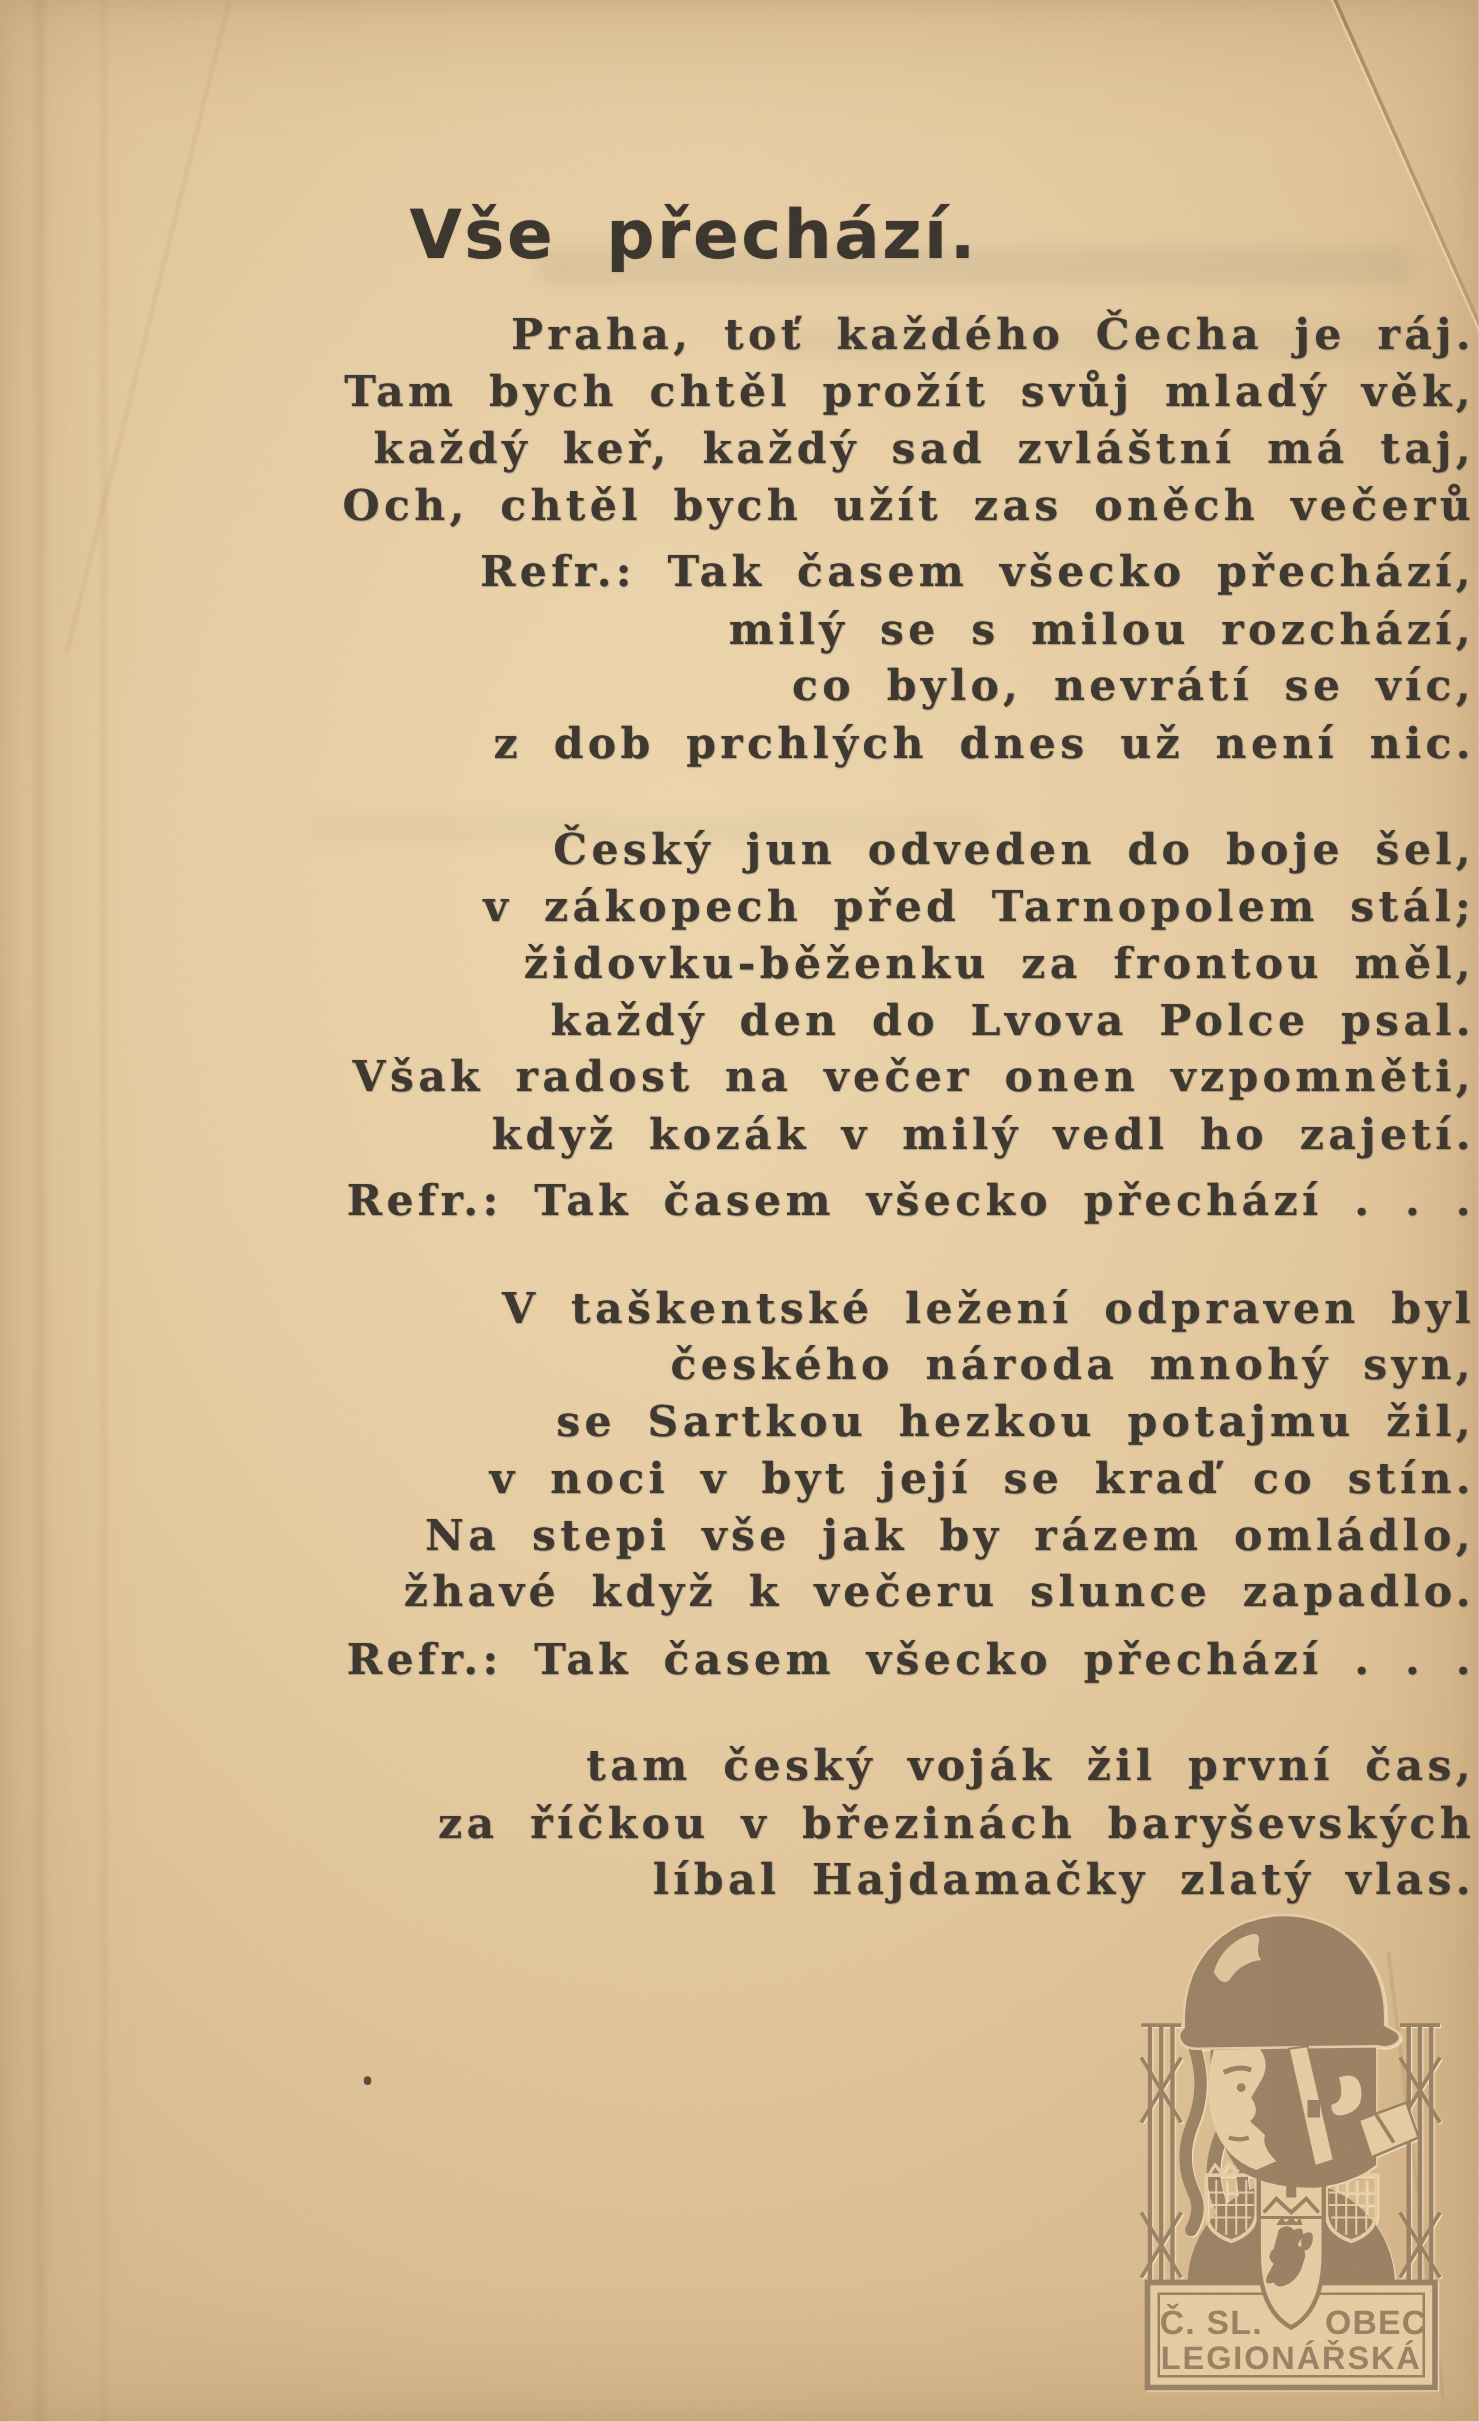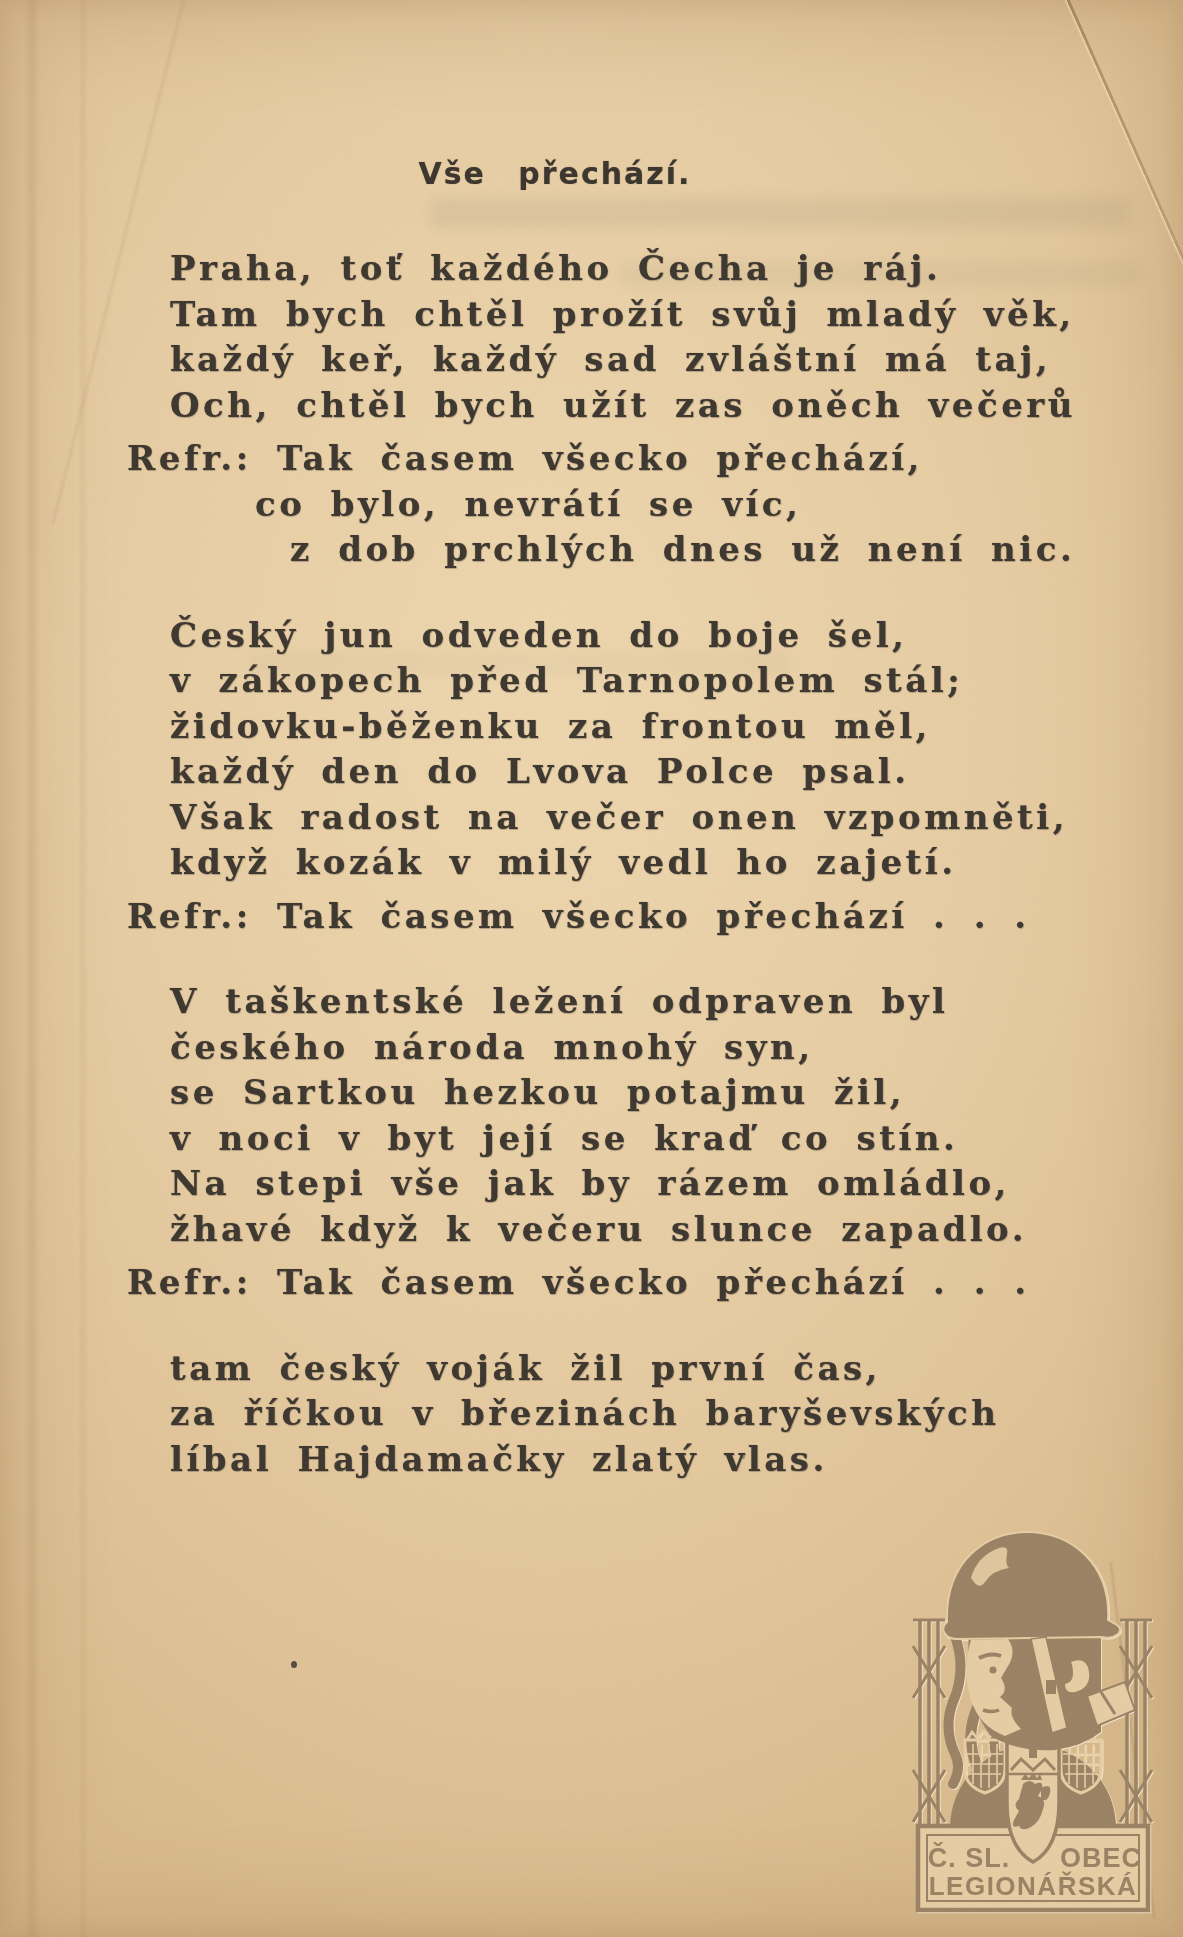--- a/index.html
+++ b/index.html
@@ -26,29 +26,30 @@
   .ghost{position:absolute;pointer-events:none;filter:blur(6px);border-radius:8px;}
   .g1{left:430px;top:198px;width:700px;height:30px;background:rgba(112,108,84,0.10);}
   .g2{left:620px;top:262px;width:520px;height:24px;background:rgba(112,108,84,0.07);}
   .g3{left:250px;top:652px;width:540px;height:22px;background:rgba(112,108,84,0.05);}
   .speck{position:absolute;background:#3a352d;border-radius:50%;}
   .s1{left:291px;top:1661px;width:6px;height:7px;opacity:.85;}
   .s2{left:741px;top:1455px;width:4px;height:4px;opacity:.4;}
 
   .page-title{
     position:absolute;left:170px;top:156px;width:770px;text-align:center;
-    font-family:"DejaVu Sans", sans-serif;font-weight:bold;font-size:30px;
+    font-family:"DejaVu Sans", sans-serif;font-weight:bold;font-size:54px;
     color:#38332c;letter-spacing:2px;word-spacing:20px;
     text-shadow:0 0 1px rgba(56,48,40,0.55);
   }
   .poem{
     position:absolute;left:170px;top:246px;width:1010px;
     font-size:34px;font-weight:bold;color:#3a352e;
     letter-spacing:3.5px;word-spacing:10px;line-height:45.5px;
     text-shadow:0 0 1px rgba(58,50,42,0.5), 0.6px 0.8px 0.8px rgba(58,50,42,0.28);
+    text-align:right;
   }
   .stanza{margin:0 0 40px 0;}
   .line{white-space:nowrap;}
   .line.refrain{margin-left:-43px;margin-top:8px;}
   .line.cont{margin-left:85px;}
   .line.cont2{margin-left:120px;}
 
   .stamp{position:absolute;left:905px;top:1520px;width:255px;height:398px;
     filter:drop-shadow(1.2px 1.8px 0px rgba(247,233,203,0.85));}
   .texture{position:absolute;inset:0;pointer-events:none;opacity:0.5;}
@@ -70,20 +71,21 @@
 
 <div class="page-title">Vše přechází.</div>
 
 <div class="poem">
     <div class="stanza">
       <div class="line body">Praha, toť každého Čecha je ráj.</div>
       <div class="line body">Tam bych chtěl prožít svůj mladý věk,</div>
       <div class="line body">každý keř, každý sad zvláštní má taj,</div>
       <div class="line body">Och, chtěl bych užít zas oněch večerů</div>
       <div class="line refrain">Refr.: Tak časem všecko přechází,</div>
+      <div class="line cont">milý se s milou rozchází,</div>
       <div class="line cont">co bylo, nevrátí se víc,</div>
       <div class="line cont2">z dob prchlých dnes už není nic.</div>
     </div>
     <div class="stanza">
       <div class="line body">Český jun odveden do boje šel,</div>
       <div class="line body">v zákopech před Tarnopolem stál;</div>
       <div class="line body">židovku-běženku za frontou měl,</div>
       <div class="line body">každý den do Lvova Polce psal.</div>
       <div class="line body">Však radost na večer onen vzpomněti,</div>
       <div class="line body">když kozák v milý vedl ho zajetí.</div>

